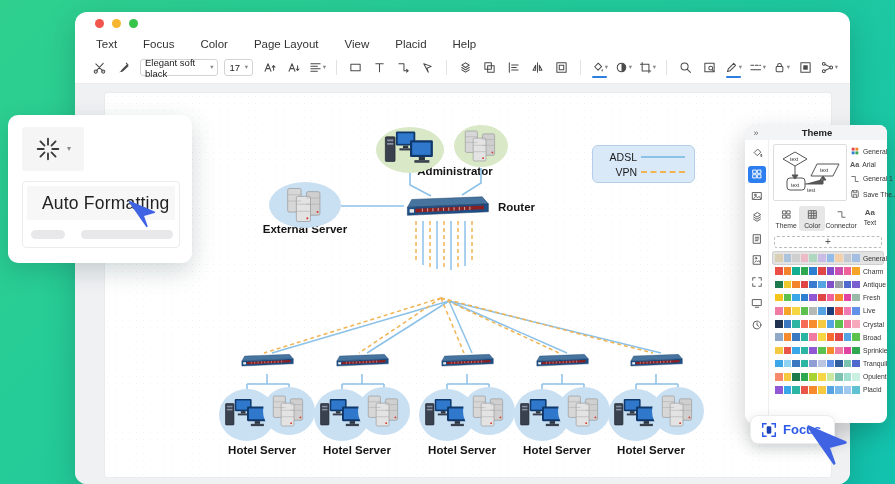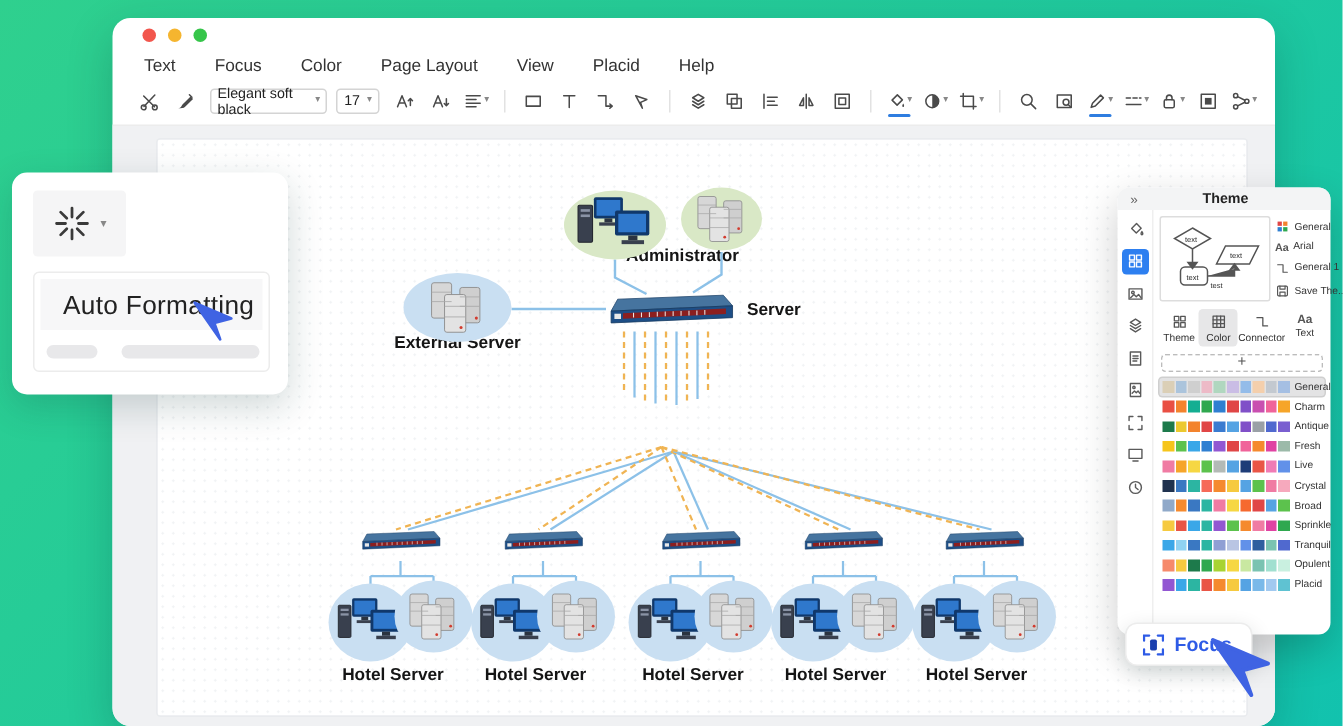--- a/index.html
+++ b/index.html
@@ -340,22 +340,32 @@
             <use href="#sym-srv"></use>
           </svg>
       </div>
       <div class="dg-lbl" style="left:128px;top:130px;width:144px;">External Server</div>
 
       <div class="dg-node" style="position:absolute;left:298px;top:100px;">
         <svg width="88" height="27" viewBox="0 0 100 24">
             <use href="#sym-switch"></use>
           </svg>
       </div>
-      <div class="dg-lbl" style="left:393px;top:108px;">Server</div>
-
+      <div class="dg-lbl" style="left:393px;top:108px;">Router</div>
+
+      <div class="legend-box">
+        <div class="legend-row">
+          <span class="txt">ADSL</span>
+          <span class="leg-line" style="border-top-style:solid;border-top-color:#8cc1e8;"></span>
+        </div>
+        <div class="legend-row">
+          <span class="txt">VPN</span>
+          <span class="leg-line" style="border-top-style:dashed;border-top-color:#f0b453;"></span>
+        </div>
+      </div>
 
 
     <div class="hg" style="left: 97px; top: 258px;">
           <svg class="conn" width="120" height="112" viewBox="0 0 120 112" fill="none">
             <path d="M65 23 V33 M45 33 H87 M45 33 V44 M87 33 V42" stroke="#8cc1e8" stroke-width="1.5"></path>
           </svg>
           <div style="position:absolute;left:37px;top:1px;"><svg width="56" height="17" viewBox="0 0 100 24">
               <use href="#sym-switch"></use>
             </svg></div>
           <div class="dg-ellipse el-blue" style="left:17px;top:38px;width:56px;height:52px;">

